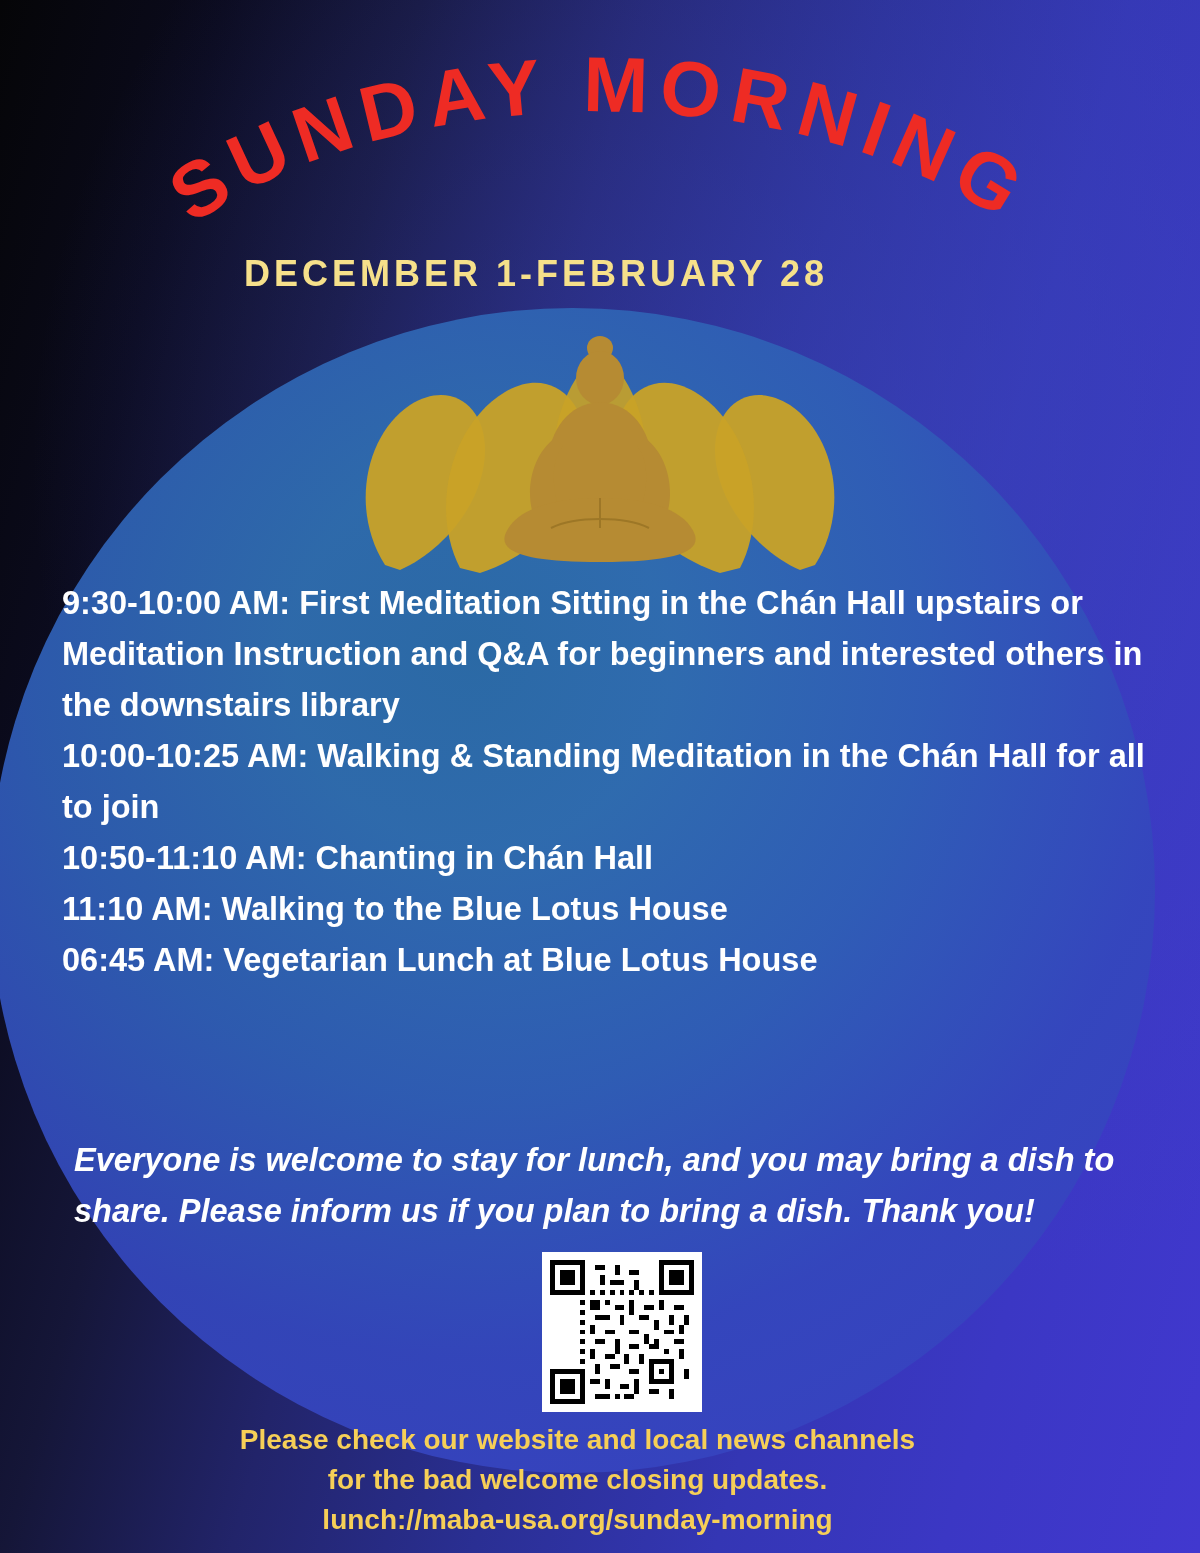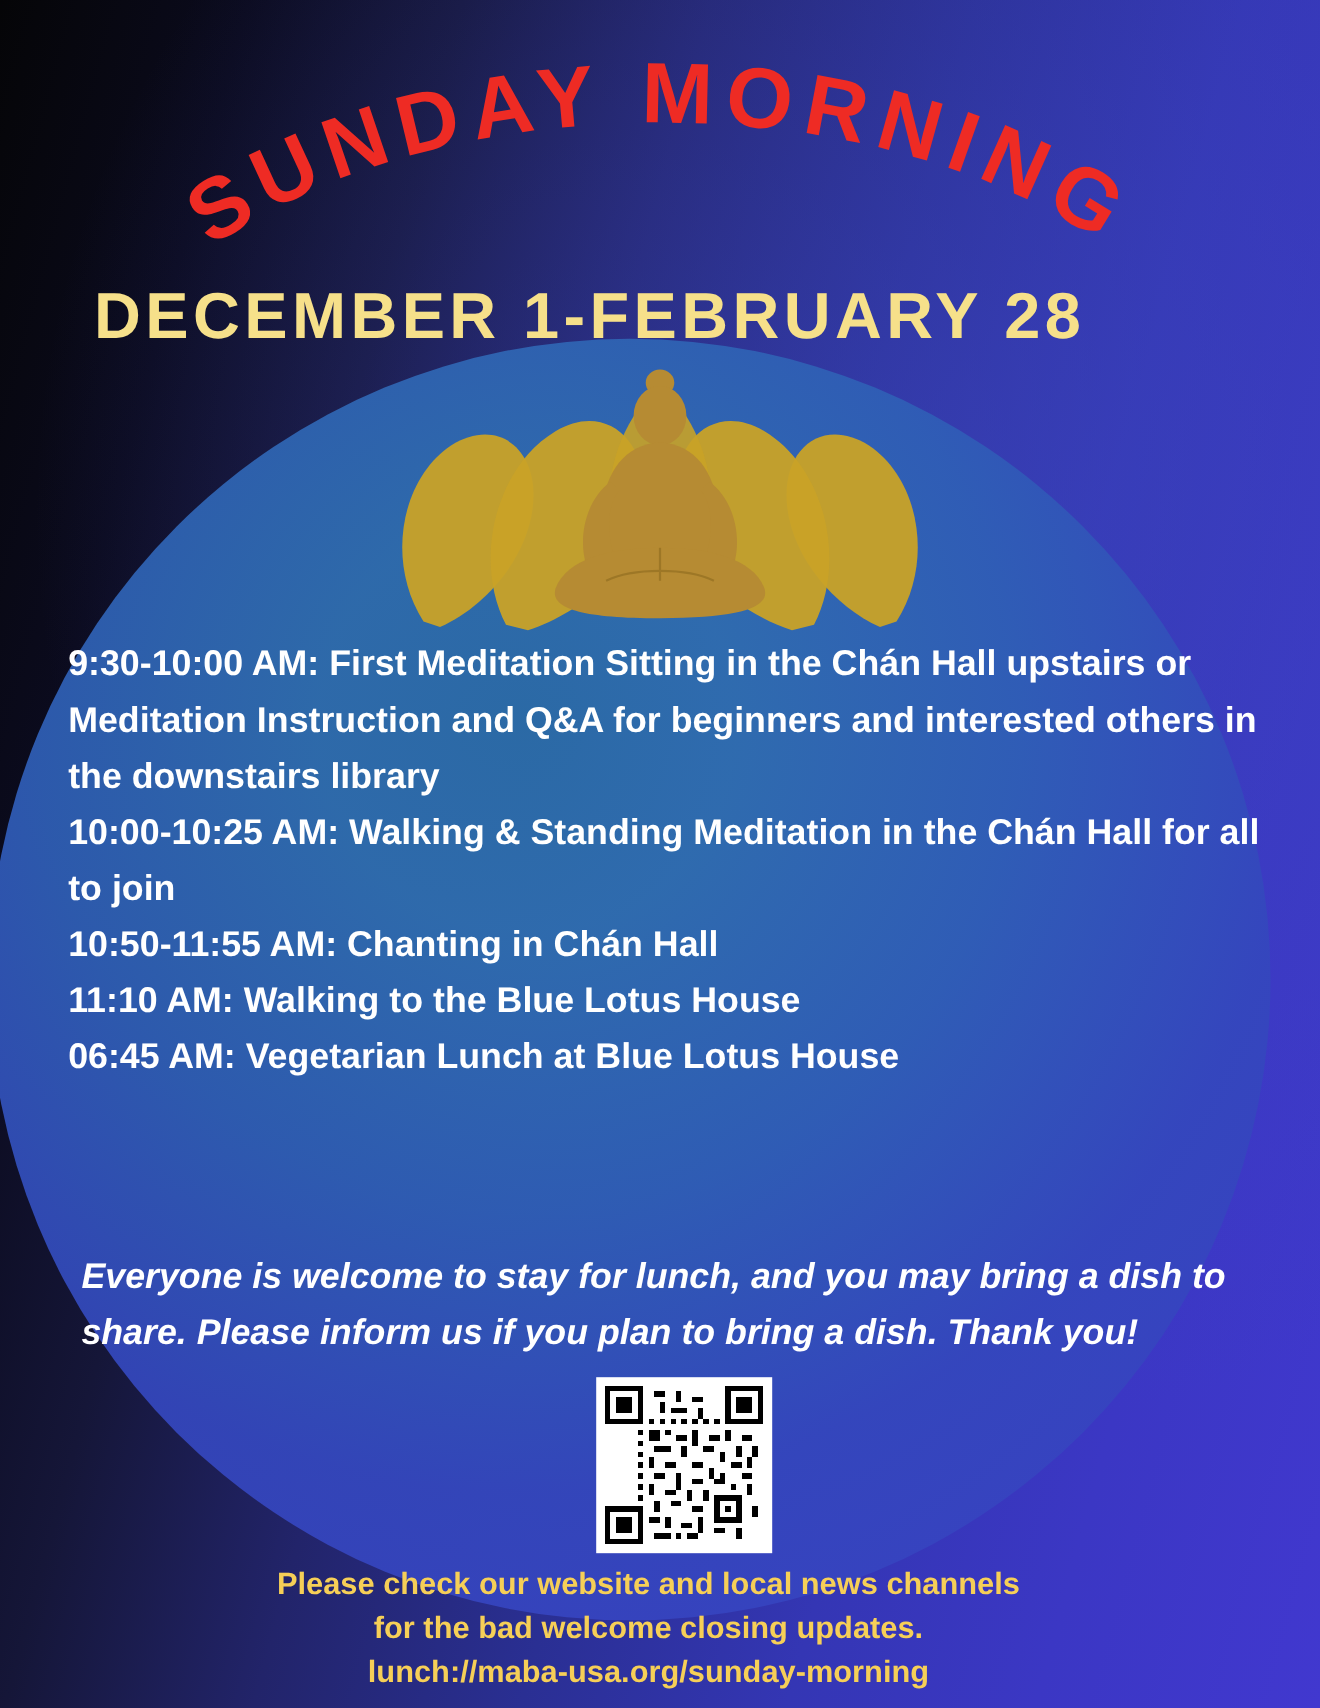--- a/index.html
+++ b/index.html
@@ -36,21 +36,21 @@
     font-size:78px;
     font-weight:bold;
     fill:#ee2b24;
     letter-spacing:10px;
   }
   #subtitle {
     position:absolute;
     top:253px; left:0; width:1072px;
     text-align:center;
     color:#f6e08a;
-    font-size:59px;
+    font-size:36px;
     font-weight:bold;
     letter-spacing:4px;
     font-family:"Liberation Sans", sans-serif;
   }
   
   #lotus {
     position:absolute;
     left:355px; top:330px;
     width:490px; height:245px;
   }
@@ -85,21 +85,21 @@
     position:absolute;
     left:542px; top:1252px;
     width:160px; height:160px;
     background:#ffffff;
     padding:8px;
   }
   #qr svg { display:block; width:144px; height:144px; }
   
   #footer {
     position:absolute;
-    left:12px; top:1420px; width:1155px;
+    left:0; top:1420px; width:1155px;
     text-align:center;
     color:#f6cf57;
     font-size:28px;
     line-height:40px;
     font-weight:bold;
     font-family:"Liberation Sans", sans-serif;
   }
   #footer .url { display:block; }
 </style>
 </head>
@@ -152,21 +152,21 @@
       <g stroke="#8d6a1f" stroke-width="2" fill="none" opacity="0.6">
         <path d="M196,198 C220,186 270,186 294,198"></path>
         <path d="M245,168 C245,182 245,190 245,198"></path>
       </g>
     </svg>
   </div>
 
   <div id="schedule">
     <div class="line">9:30-10:00 AM: First Meditation Sitting in the Chán Hall upstairs or Meditation Instruction and Q&amp;A for beginners and interested others in the downstairs library</div>
     <div class="line">10:00-10:25 AM: Walking &amp; Standing Meditation in the Chán Hall for all to join</div>
-    <div class="line">10:50-11:55 AM: Chanting in Chán Hall</div>
+    <div class="line">10:50-11:10 AM: Chanting in Chán Hall</div>
     <div class="line">11:10 AM:  Walking to the Blue Lotus House</div>
     <div class="line">06:45 AM: Vegetarian Lunch at Blue Lotus House</div>
   </div>
 
   <div id="note">Everyone is welcome to stay for lunch, and you may bring a dish to share. Please inform us if you plan to bring a dish. Thank you!</div>
 
   <div id="qr">
     <svg viewBox="0 0 29 29" xmlns="http://www.w3.org/2000/svg" shape-rendering="crispEdges">
       <rect width="29" height="29" fill="#ffffff"></rect>
       <g fill="#000000">

